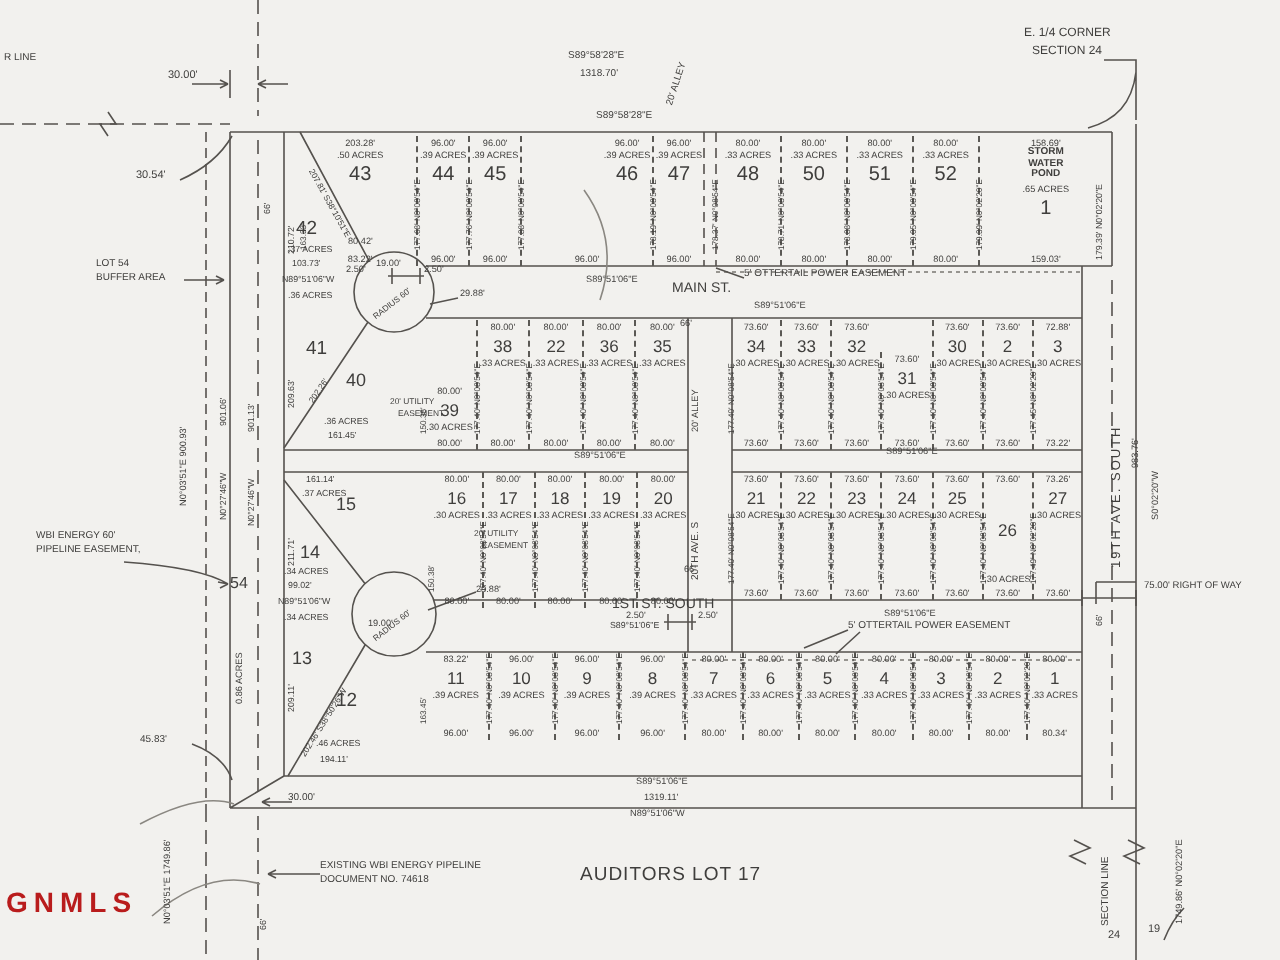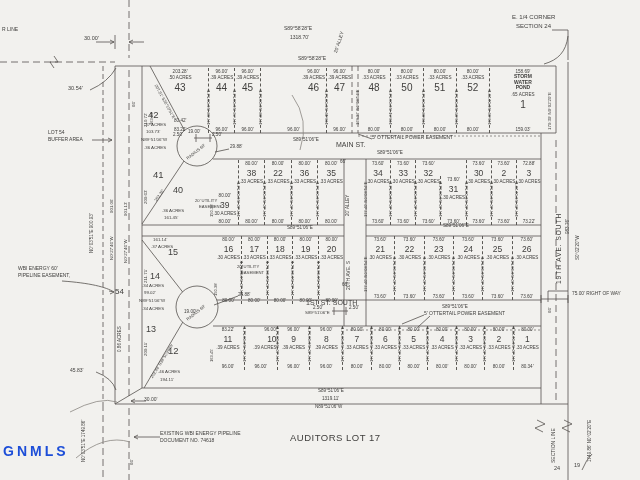--- a/index.html
+++ b/index.html
@@ -300,37 +300,44 @@
         <div class="wb dim">73.60'</div>
         <div class="sd dim">177.40' N0°08'54"E</div>
       </div>
       <div class="cell bl" style="flex-grow: 25;">
         <div class="wt dim">73.60'</div>
         <div class="num">25</div>
         <div class="ac dim">.30 ACRES</div>
         <div class="wb dim">73.60'</div>
         <div class="sd dim">177.40' N0°08'54"E</div>
       </div>
-      <div class="cell bl" style="flex-grow: 25;">
+      <div class="cell bl" style="flex-grow: 25; gap: 16px;">
         <div class="wt dim">73.60'</div>
         <div class="num">26</div>
         <div class="ac dim">.30 ACRES</div>
         <div class="wb dim">73.60'</div>
         <div class="sd dim">177.40' N0°08'54"E</div>
+      </div>
+      <div class="cell bl" style="flex-grow: 25;">
+        <div class="wt dim">73.26'</div>
+        <div class="num">27</div>
+        <div class="ac dim">.30 ACRES</div>
+        <div class="wb dim">73.60'</div>
+        <div class="sd dim">177.49' N0°02'20"E</div>
       </div>
     </div>
   <div class="row" id="rowD">
       <div class="cell" style="flex-grow: 29;">
         <div class="wt dim">83.22'</div>
         <div class="num">11</div>
         <div class="ac dim">.39 ACRES</div>
         <div class="wb dim">96.00'</div>
         <div class="sd dim">163.45'</div>
       </div>
-      <div class="cell bl" style="flex-grow: 29; align-items: flex-end;">
+      <div class="cell bl" style="flex-grow: 29;">
         <div class="wt dim">96.00'</div>
         <div class="num">10</div>
         <div class="ac dim">.39 ACRES</div>
         <div class="wb dim">96.00'</div>
         <div class="sd dim">177.40' N0°08'54"E</div>
       </div>
       <div class="cell bl" style="flex-grow: 29;">
         <div class="wt dim">96.00'</div>
         <div class="num">9</div>
         <div class="ac dim">.39 ACRES</div>
@@ -466,21 +473,21 @@
   <div class="an" style="left:70px;top:368px;font-size:5px">45.83'</div>
   <div class="an rot" style="left:90px;top:253px;font-size:4.6px">N0°03'51"E 900.93'</div>
   <div class="an rot" style="left:110px;top:213px;font-size:4.4px">901.06'</div>
   <div class="an rot" style="left:110px;top:260px;font-size:4.4px">N0°27'46"W</div>
   <div class="an rot" style="left:124px;top:216px;font-size:4.4px">901.13'</div>
   <div class="an rot" style="left:124px;top:263px;font-size:4.4px">N0°27'46"W</div>
   <div class="an rot" style="left:82px;top:462px;font-size:4.6px">N0°03'51"E 1749.86'</div>
   <div class="an" style="left:160px;top:431px;font-size:5px">EXISTING WBI ENERGY PIPELINE</div>
   <div class="an" style="left:160px;top:438px;font-size:5px">DOCUMENT NO. 74618</div>
   <div class="an" style="left:290px;top:433px;font-size:9.5px;letter-spacing:.5px">AUDITORS LOT 17</div>
-  <div class="an wm" style="left:3px;top:444px;font-size:14px;color:#1d4ed8">GNMLS</div>
+  <div class="an wm" style="left:3px;top:444px;font-size:14px;color:#b91c1c">GNMLS</div>
   <div class="an" style="left:148px;top:110px;font-size:9.5px">42</div>
   <div class="an" style="left:153px;top:170px;font-size:9.5px">41</div>
   <div class="an" style="left:173px;top:186px;font-size:9px">40</div>
   <div class="an" style="left:168px;top:248px;font-size:9px">15</div>
   <div class="an" style="left:150px;top:272px;font-size:9px">14</div>
   <div class="an" style="left:146px;top:325px;font-size:9px">13</div>
   <div class="an" style="left:168px;top:346px;font-size:9.5px">12</div>
   <div class="an" style="left:162px;top:209px;font-size:4.4px">.36 ACRES</div>
   <div class="an" style="left:164px;top:216px;font-size:4.4px">161.45'</div>
   <div class="an" style="left:153px;top:238px;font-size:4.4px">161.14'</div>

